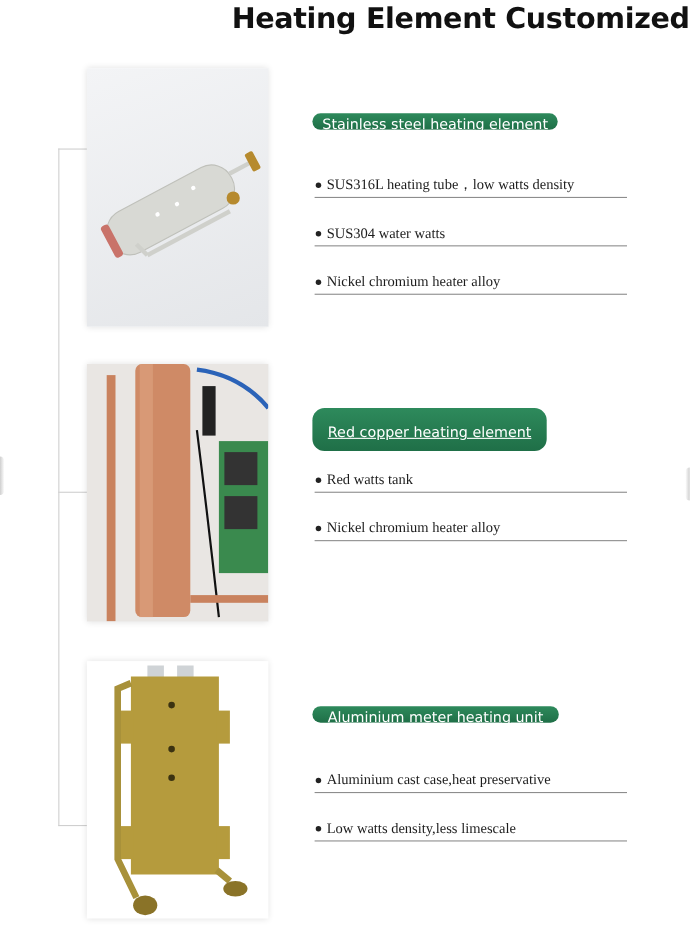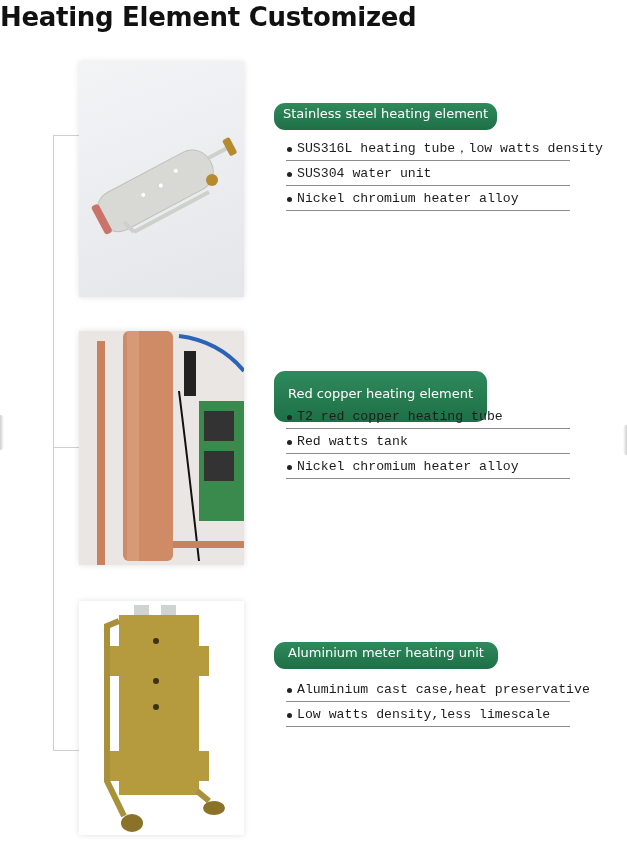--- a/index.html
+++ b/index.html
@@ -1,23 +1,23 @@
 <!DOCTYPE html>
 <html><head>
 <meta charset="utf-8">
 <style>
   html, body { margin:0; padding:0; }
   body { width:627px; height:851px; background:#ffffff; position:relative; overflow:hidden; font-family:"Liberation Sans", sans-serif; color:#1a1a1a; }
-  .title { position:absolute; left:0; top:2px; width:627px; text-align:left; font-family:"DejaVu Sans", sans-serif; font-weight:bold; font-size:26px; letter-spacing:-0.3px; color:#111; }
+  .title { position:absolute; left:0; top:2px; width:627px; text-align:right; font-family:"DejaVu Sans", sans-serif; font-weight:bold; font-size:26px; letter-spacing:-0.3px; color:#111; }
   .vline { position:absolute; left:53px; top:135px; width:1px; height:616px; background:#cfcfcf; }
   .hline { position:absolute; left:53px; height:1px; width:26px; background:#cfcfcf; }
   .photo { position:absolute; left:79px; width:165px; box-shadow:0 0 6px rgba(0,0,0,0.12); overflow:hidden; }
-  .pill { position:absolute; left:274px; height:27px; border-radius:11px; background:linear-gradient(#2e8a5c,#1f6f47); color:#fff; font-family:"DejaVu Sans", sans-serif; font-size:13px; line-height:22px; padding:0 9px; white-space:nowrap; }
+  .pill { position:absolute; left:284px; height:15px; border-radius:11px; background:linear-gradient(#2e8a5c,#1f6f47); color:#fff; font-family:"DejaVu Sans", sans-serif; font-size:13px; line-height:22px; padding:0 9px; white-space:nowrap;text-decoration:underline; }
   .bullets { position:absolute; left:286px; width:284px; margin:0; padding:0; list-style:none; }
-  .bullets li { border-bottom:1px solid #8d8d8d; font-family:Liberation Mono, monospace; font-size:13.2px; line-height:16px; padding:5px 0 3px 11px; position:relative; color:#1d1d1d; white-space:nowrap; }
+  .bullets li { border-bottom:1px solid #8d8d8d; font-family:Liberation Serif, serif; font-size:13.2px; line-height:16px; padding:5px 0 3px 11px; position:relative; color:#1d1d1d; white-space:nowrap;margin-top:19px; }
   .bullets li::before { content:""; position:absolute; left:1px; top:11px; width:5px; height:5px; border-radius:50%; background:#222; }
   .edge-l { position:absolute; left:0; top:415px; width:4px; height:35px; background:linear-gradient(90deg,#cfcfcf,#fff); border-radius:0 4px 4px 0; }
   .edge-r { position:absolute; right:0; top:425px; width:4px; height:30px; background:linear-gradient(270deg,#cfcfcf,#fff); border-radius:4px 0 0 4px; }
 </style>
 </head>
 <body>
 
 <div class="title">Heating Element Customized</div>
 
 <div class="vline"></div>
@@ -40,42 +40,41 @@
       <rect x="155" y="113" width="8" height="18" rx="2" fill="#b68a2e"></rect>
     </g>
     <path d="M55 170 L130 130" stroke="#cfd0cb" stroke-width="4" fill="none"></path>
     <path d="M55 170 L45 160" stroke="#cfd0cb" stroke-width="4" fill="none"></path>
     <circle cx="133" cy="118" r="6" fill="#b68a2e"></circle>
   </svg>
 </div>
 <div class="pill" style="top:103px">Stainless steel heating element</div>
 <ul class="bullets" style="top:136px">
   <li>SUS316L heating tube，low watts density</li>
-  <li>SUS304 water unit</li>
+  <li>SUS304 water watts</li>
   <li>Nickel chromium heater alloy</li>
 </ul>
 
 <div class="photo" style="top:331px;height:234px;background:#ecebe9;">
   <svg width="165" height="234" viewBox="0 0 165 234">
     <rect x="0" y="0" width="165" height="234" fill="#e9e6e3"></rect>
     <rect x="18" y="10" width="8" height="224" fill="#c9825e"></rect>
     <rect x="44" y="0" width="50" height="230" rx="6" fill="#cf8a66"></rect>
     <rect x="48" y="0" width="12" height="230" fill="#dc9f7e" opacity="0.7"></rect>
     <rect x="105" y="20" width="12" height="45" fill="#222"></rect>
     <rect x="120" y="70" width="45" height="120" fill="#3a8a4e"></rect>
     <rect x="125" y="80" width="30" height="30" fill="#333"></rect>
     <rect x="125" y="120" width="30" height="30" fill="#333"></rect>
     <path d="M100 5 Q140 10 165 40" stroke="#2b63b8" stroke-width="4" fill="none"></path>
     <path d="M100 60 Q110 140 120 230" stroke="#111" stroke-width="2" fill="none"></path>
     <rect x="94" y="210" width="71" height="7" fill="#c9825e"></rect>
   </svg>
 </div>
 <div class="pill" style="top:371px;padding:12px 14px">Red copper heating element</div>
 <ul class="bullets" style="top:404px">
-  <li>T2 red copper heating tube</li>
   <li>Red watts tank</li>
   <li>Nickel chromium heater alloy</li>
 </ul>
 
 <div class="photo" style="top:601px;height:234px;background:#ffffff;">
   <svg width="165" height="234" viewBox="0 0 165 234">
     <rect x="55" y="4" width="15" height="12" fill="#cfd3d6"></rect>
     <rect x="82" y="4" width="15" height="12" fill="#cfd3d6"></rect>
     <rect x="40" y="14" width="80" height="180" fill="#b59b3d"></rect>
     <rect x="30" y="45" width="12" height="30" fill="#b59b3d"></rect>

